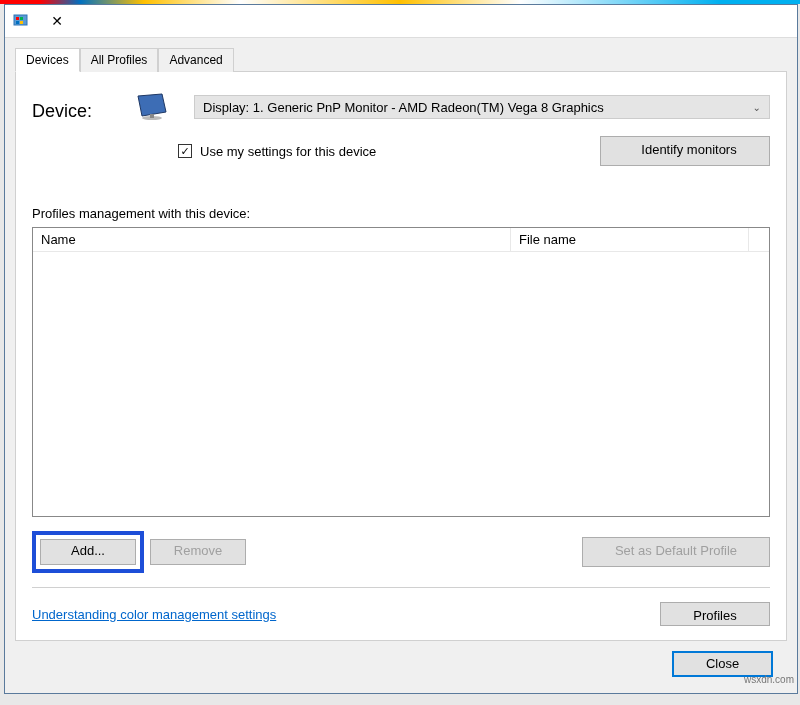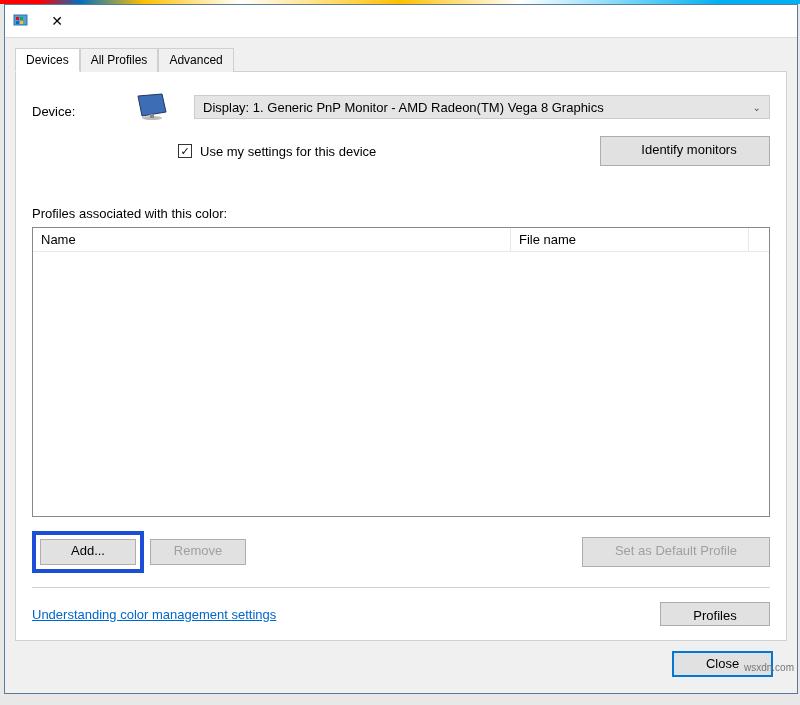--- a/index.html
+++ b/index.html
@@ -9,21 +9,21 @@
     .titlebar { display: flex; align-items: center; height: 32px; padding: 0 4px 0 8px; background: #fff; }
     .titlebar .icon { width: 16px; height: 16px; margin-right: 8px; }
     .titlebar .title { font-size: 12px; flex: 1; color: #000; }
     .titlebar .close { width: 40px; height: 28px; display: flex; align-items: center; justify-content: center; font-size: 14px; font-family: Arial; cursor: pointer; }
     .content { background: #f0f0f0; padding: 10px 10px 6px 10px; border-top: 1px solid #ddd; }
     .tabs { display: flex; margin-bottom: -1px; }
     .tab { padding: 4px 10px; font-size: 12px; border: 1px solid #d0d0d0; border-bottom: none; background: #f0f0f0; cursor: pointer; }
     .tab.active { background: #fff; border-bottom: 1px solid #fff; position: relative; z-index: 2; }
     .panel { background: #fff; border: 1px solid #d0d0d0; padding: 20px 16px 14px 16px; }
     .device-row { display: flex; align-items: center; gap: 24px; margin-bottom: 14px; }
-    .device-label { font-size: 13px; width: 80px; margin-top: 8px; }
+    .device-label { font-size: 18px; width: 80px; margin-top: 8px; }
     .monitor-icon { width: 34px; height: 30px; }
     .dropdown { flex: 1; display: flex; align-items: center; background: #e5e5e5; border: 1px solid #ccc; height: 24px; padding: 0 8px; font-size: 13px; cursor: pointer; }
     .dropdown .chev { margin-left: auto; color: #555; font-size: 10px; }
     .settings-row { display: flex; align-items: center; padding-left: 146px; margin-bottom: 40px; }
     .checkbox { width: 14px; height: 14px; border: 1px solid #333; margin-right: 8px; display: flex; align-items: center; justify-content: center; font-size: 11px; line-height: 1; }
     .checkbox .mark { color: #000; }
     .btn { background: #e1e1e1; border: 1px solid #adadad; font-size: 13px; text-align: center; cursor: pointer; }
     .btn.disabled { color: #a0a0a0; cursor: default; }
     .btn-identify { width: 170px; height: 30px; margin-left: auto; padding-top:5px;padding-left:8px; }
     .section-label { font-size: 13px; margin-bottom: 6px; }
@@ -35,21 +35,21 @@
     .btnrow1 { display: flex; margin-top: 14px; gap: 6px; align-items: center; }
     .add-highlight { border: 4px solid #1d4ed8; padding: 4px; }
     .btn-small { width: 96px; height: 26px; padding-top:3px; }
     .btn-wide { width: 188px; height: 30px; margin-left: auto; padding-top:5px; }
     .divider { border-top: 1px solid #d0d0d0; margin: 14px 0 14px 0; }
     .linkrow { display: flex; align-items: center; }
     .link { color: #0066cc; font-size: 13px; text-decoration: underline; cursor: pointer; }
     .btn-profiles { width: 110px; height: 24px; margin-left: auto; padding-top:5px; }
     .footer { display: flex; padding: 10px 14px 10px 0; }
     .btn-close { width: 101px; height: 26px; margin-left: auto; border: 2px solid #0078d7; font-size: 13px; text-align: center; background: #e1e1e1; padding-top:3px; cursor: pointer; }
-    .watermark { position: absolute; right: 6px; bottom: 32px; font-size: 10px; color: #777; font-family: Arial; }
+    .watermark { position: absolute; right: 6px; bottom: 20px; font-size: 10px; color: #777; font-family: Arial; }
   </style>
 </head>
 <body>
 
 <div class="top-ribbon"></div>
 
 <div class="window">
   <div class="titlebar">
     <span class="icon">
       <svg viewBox="0 0 16 16">
@@ -87,21 +87,21 @@
       </div>
 
       <div class="settings-row">
         <span class="checkbox">
             <span class="mark">✓</span>
           </span>
         <span style="font-size:13px;">Use my settings for this device</span>
         <div class="btn btn-identify">Identify monitors</div>
       </div>
 
-      <div class="section-label">Profiles associated with this color:</div>
+      <div class="section-label">Profiles management with this device:</div>
       <div class="listbox">
         <div class="listheader">
           <div class="col col-name">Name</div>
           <div class="col col-file">File name</div>
           <div class="col" style="width:20px"></div>
         </div>
       </div>
 
       <div class="btnrow1">
         <span class="add-highlight">

